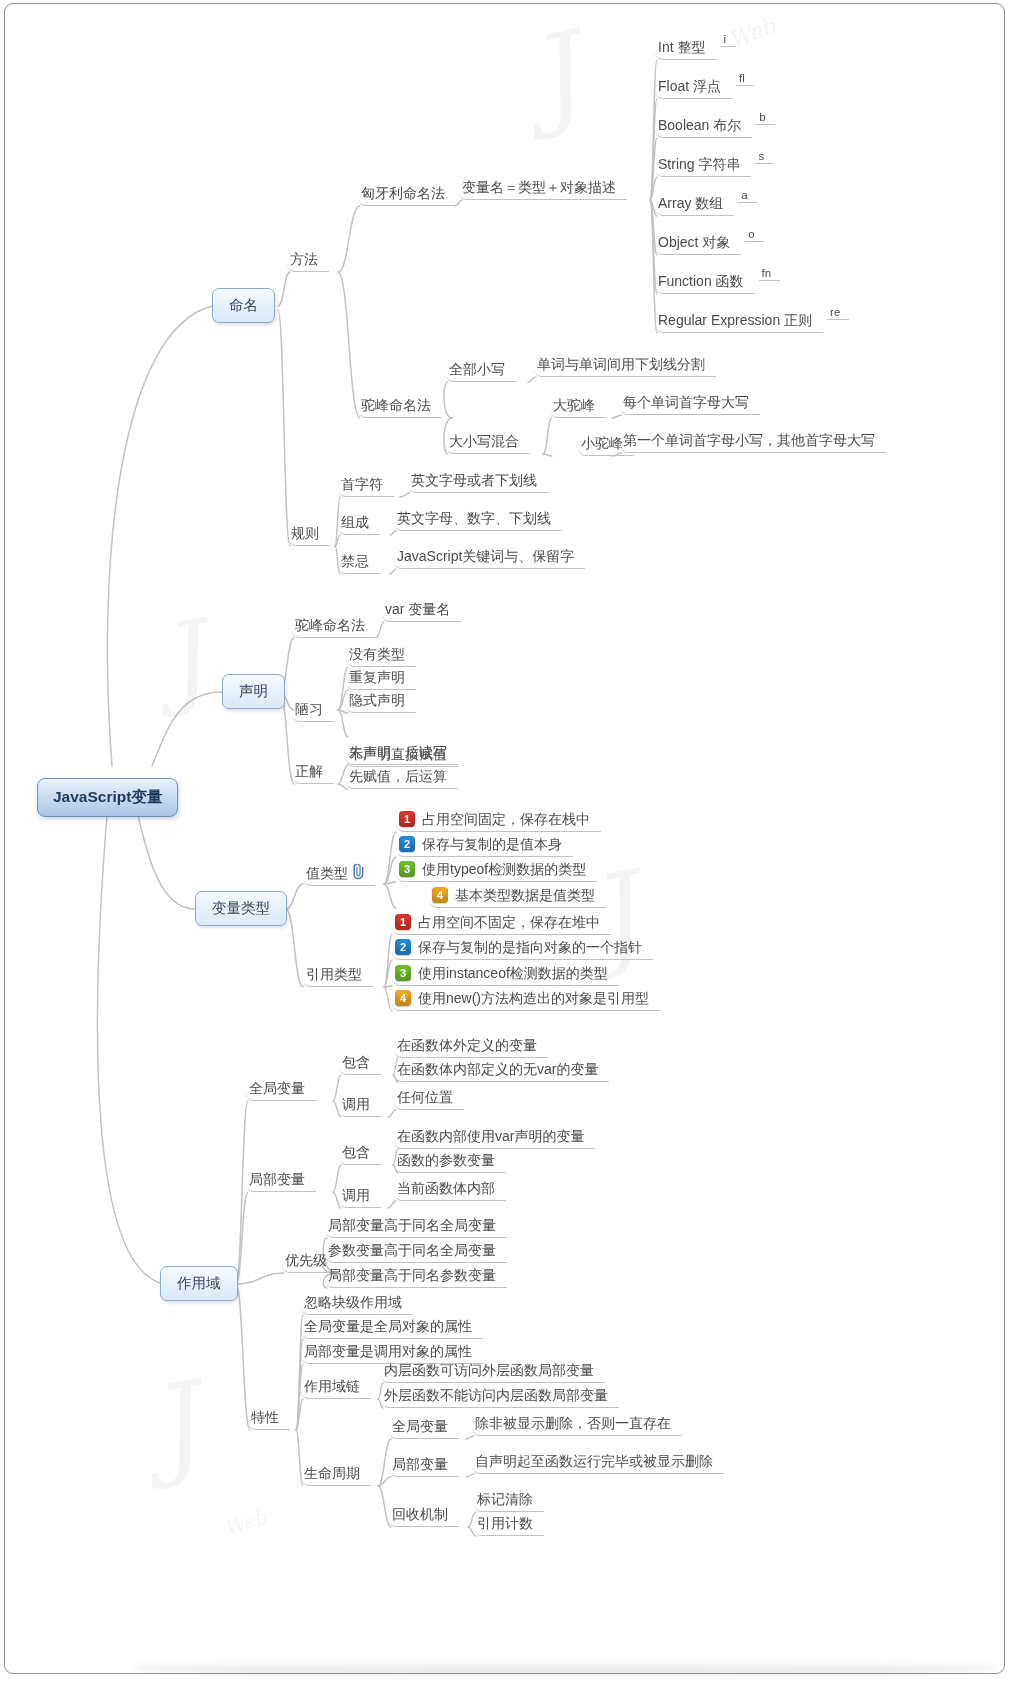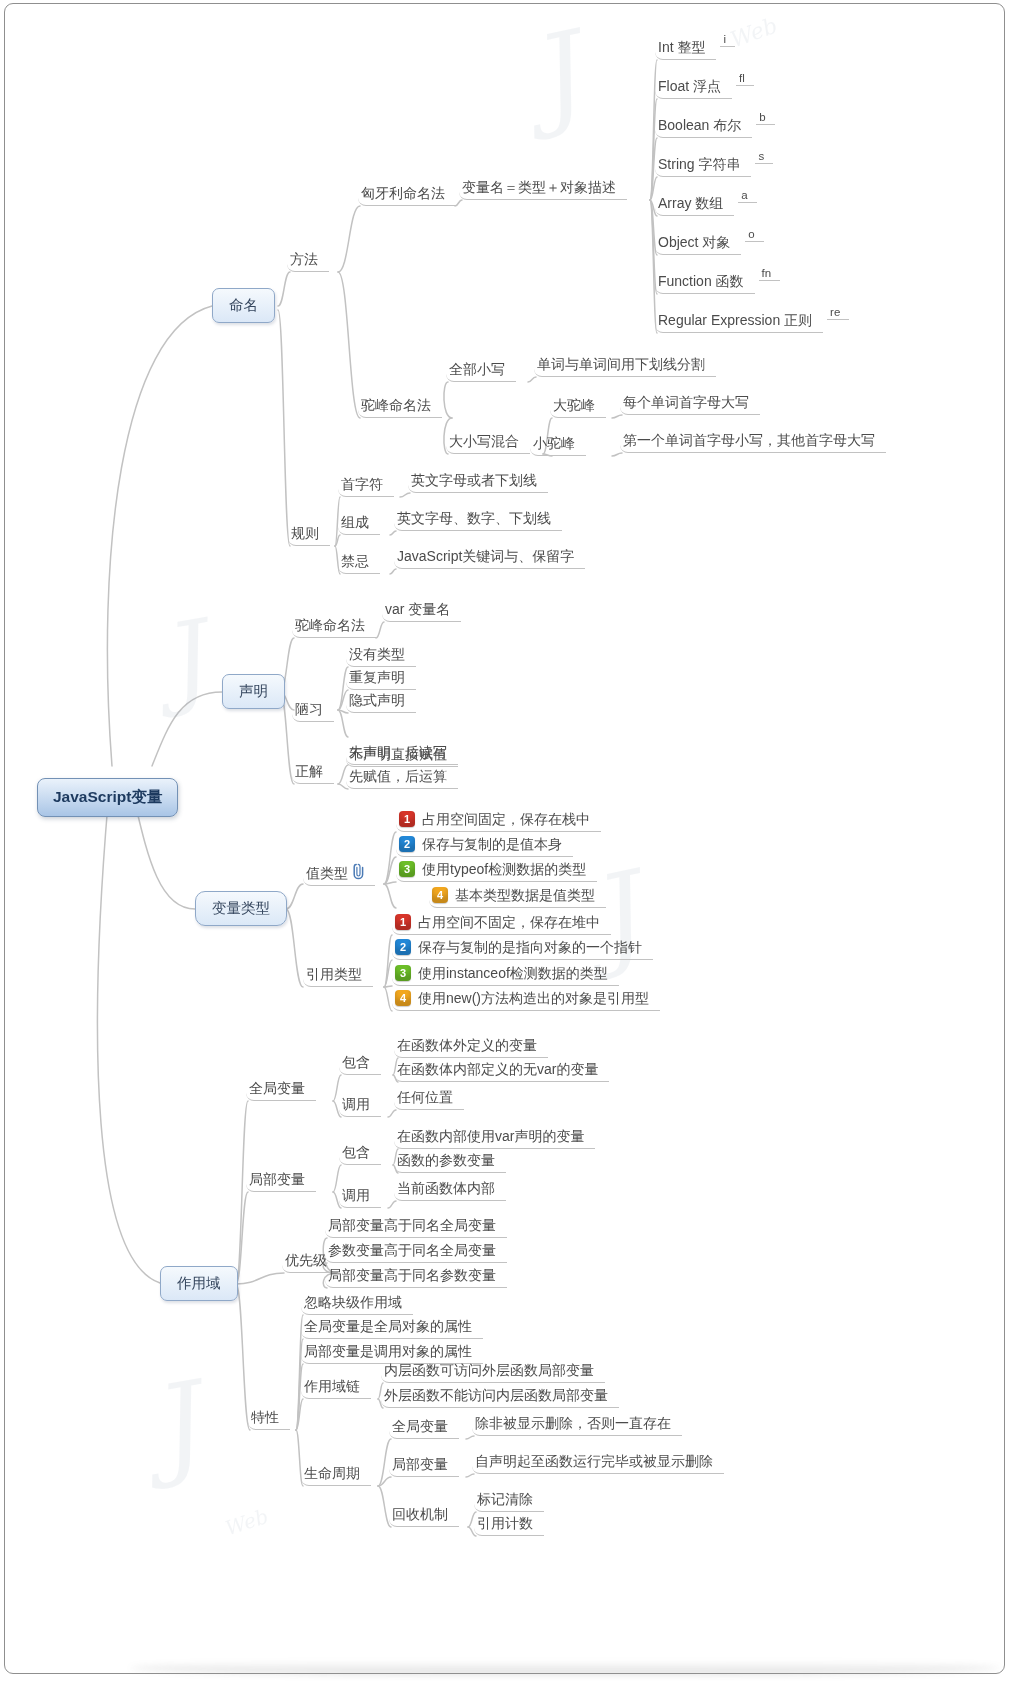--- a/index.html
+++ b/index.html
@@ -177,21 +177,21 @@
   </div>
   <div class="node" style="left:446px;top:432px;">
     <span class="u">大小写混合</span>
   </div>
   <div class="node" style="left:550px;top:396px;">
     <span class="u">大驼峰</span>
   </div>
   <div class="node" style="left:620px;top:393px;">
     <span class="u">每个单词首字母大写</span>
   </div>
-  <div class="node" style="left:530px;top:434px;">
+  <div class="node" style="left:578px;top:434px;">
     <span class="u">小驼峰</span>
   </div>
   <div class="node" style="left:620px;top:431px;">
     <span class="u">第一个单词首字母小写，其他首字母大写</span>
   </div>
 
   <div class="node" style="left:288px;top:524px;">
     <span class="u">规则</span>
   </div>
   <div class="node" style="left:338px;top:475px;">
@@ -240,21 +240,21 @@
   <div class="node" style="left:292px;top:762px;">
     <span class="u">正解</span>
   </div>
   <div class="node" style="left:346px;top:743px;">
     <span class="u">先声明，后读写</span>
   </div>
   <div class="node" style="left:346px;top:767px;">
     <span class="u">先赋值，后运算</span>
   </div>
 
-  <div class="box" style="left:195px;top:891px;border-radius:10px;">
+  <div class="box" style="left:195px;top:891px;">
     <span>变量类型</span>
   </div>
   <div class="node" style="left:303px;top:862px;">
     <span class="u"><span>值类型</span><svg class="clip" width="11" height="17" viewBox="0 0 11 17">
           <path d="M3.2 1.6 C1.8 1.6 1.2 2.8 1.2 4.2 L1.2 11.5 C1.2 14 3.2 15.6 5.4 15.6 C7.6 15.6 9.6 14 9.6 11.5 L9.6 4.6" fill="none" stroke="#4a7ab5" stroke-width="1.5" stroke-linecap="round"></path>
           <path d="M3.9 4.4 L3.9 11.3 C3.9 12.3 4.6 13 5.4 13 C6.2 13 7 12.3 7 11.3 L7 3.8 C7 2.2 6.1 1.4 5.2 1.4" fill="none" stroke="#4a7ab5" stroke-width="1.2" stroke-linecap="round"></path>
         </svg></span>
   </div>
   <div class="node" style="left:396px;top:810px;">
     <span class="u"><span class="badge b1">1</span><span>占用空间固定，保存在栈中</span></span>

